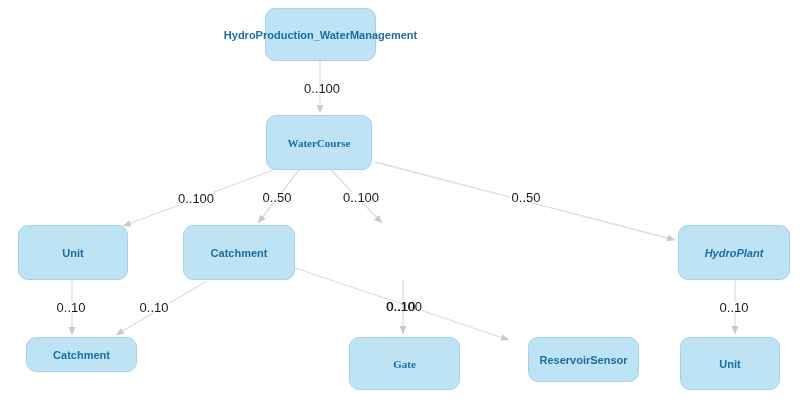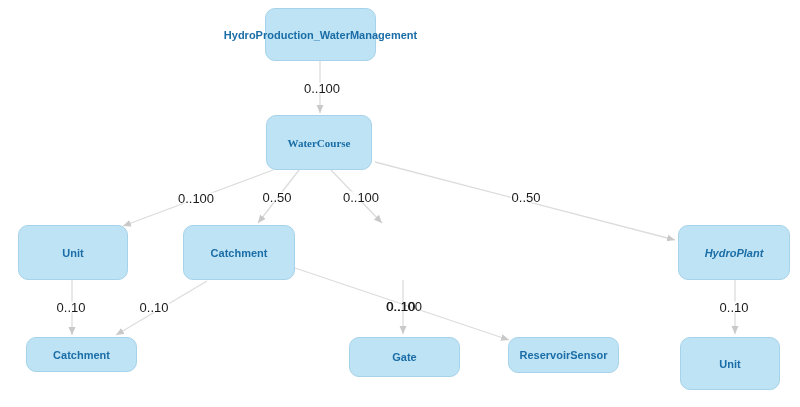--- a/index.html
+++ b/index.html
@@ -88,25 +88,25 @@
 
 
   <div class="node" style="left:678px;top:225px;width:112px;height:55px;font-style:italic;">
     <span class="node-label">HydroPlant</span>
   </div>
 
   <div class="node" style="left:26px;top:337px;width:111px;height:35px;">
     <span class="node-label">Catchment</span>
   </div>
 
-  <div class="node" style="left:349px;top:337px;width:111px;height:40px;">
+  <div class="node" style="left:349px;top:337px;width:111px;height:53px;font-family:Liberation Serif, serif;">
     <span class="node-label">Gate</span>
   </div>
 
-  <div class="node" style="left:508px;top:337px;width:111px;height:36px;">
+  <div class="node" style="left:528px;top:337px;width:111px;height:45px;">
     <span class="node-label">ReservoirSensor</span>
   </div>
 
   <div class="node" style="left:680px;top:337px;width:100px;height:53px;">
     <span class="node-label">Unit</span>
   </div>
 
   <span class="edge-label" style="left:322px;top:88px;">0..100</span>
   <span class="edge-label" style="left:196px;top:198px;">0..100</span>
   <span class="edge-label" style="left:277px;top:197px;">0..50</span>

